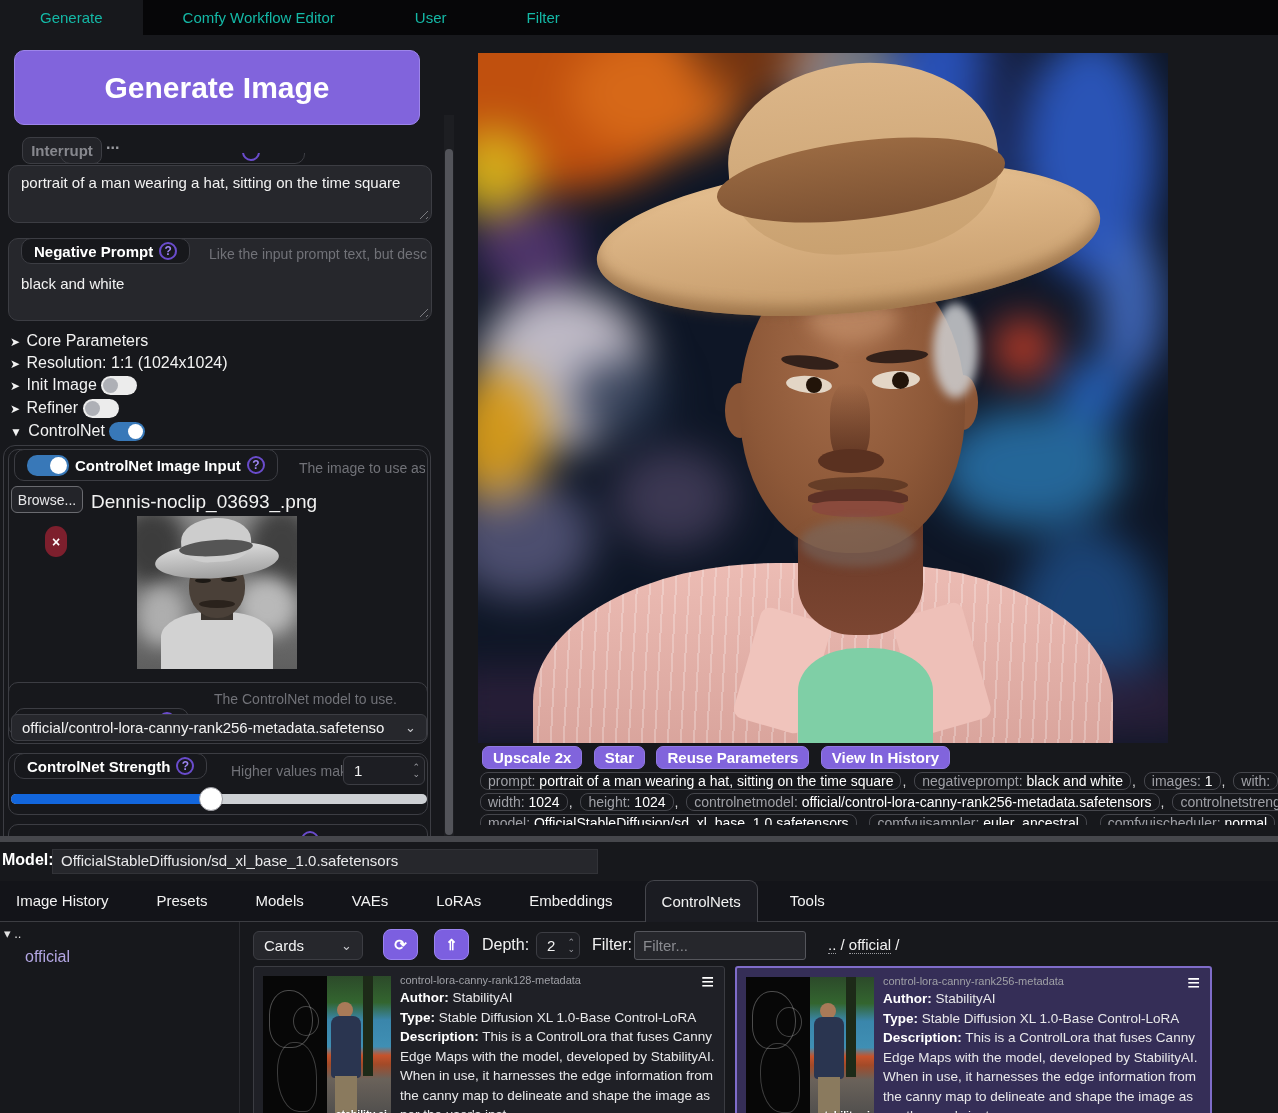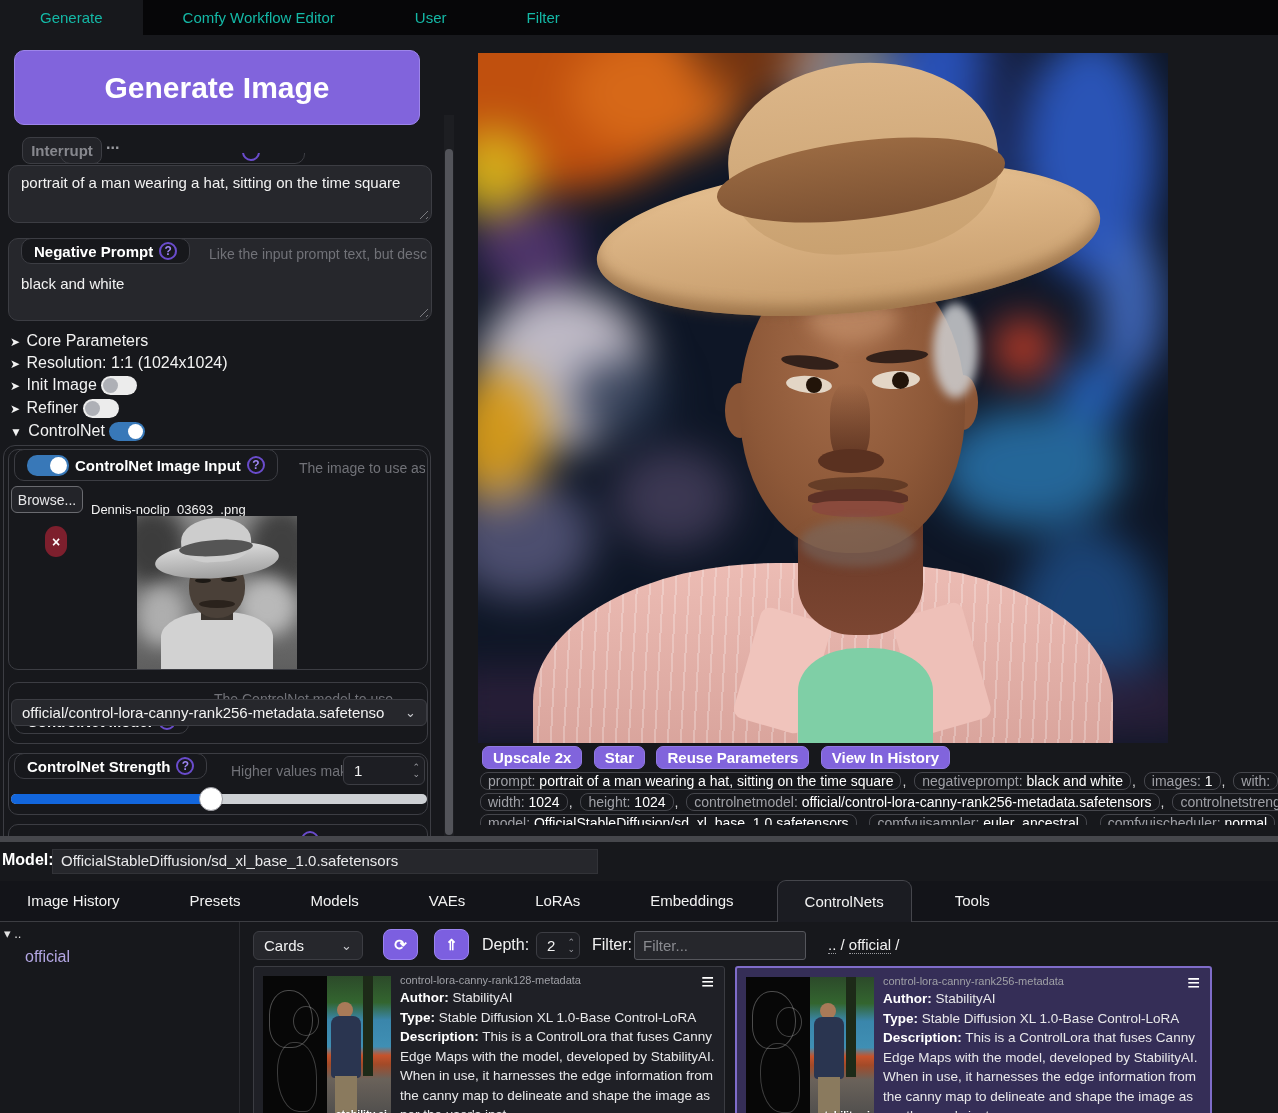--- a/index.html
+++ b/index.html
@@ -39,21 +39,21 @@
   .sliver .edge { position:absolute; left:0; top:-20px; width:245px; height:31px; border:1px solid #3c3d43; border-radius:10px; }
   .sliver .arc { position:absolute; left:182px; top:-10px; width:18px; height:18px; border:2px solid #6a4ccc; border-radius:50%; }
   .txtbox { position:absolute; background:#26272c; border:1px solid #3c3d43; border-radius:10px; }
   .txtbox textarea { position:absolute; inset:0; background:transparent; border:none; resize:none; outline:none;
                      color:#f2f2f2; font-size:15px; font-family:"Liberation Sans",sans-serif; padding:8px 12px; }
   .sect { position:absolute; left:10px; font-size:16px; color:#f2f2f2; white-space:nowrap; }
   .sect .arr { font-size:12px; margin-right:2px; }
   .cn-outer { position:absolute; left:3px; top:410px; width:428px; height:420px; border:1px solid #3c3d43; border-radius:12px; }
   .browse { position:absolute; left:2px; top:36px; width:72px; height:27px; background:#232429; border:1px solid #6a6b70;
             border-radius:6px; color:#e8e8ea; font-size:14px; display:flex; align-items:center; justify-content:center; }
-  .fname { position:absolute; left:82px; top:52px; font-size:13px; color:#f2f2f2; }
+  .fname { position:absolute; left:82px; top:41px; font-size:19px; color:#f2f2f2; }
   .xbtn { position:absolute; left:36px; top:76px; width:22px; height:31px; background:#7d1f2d; border-radius:11px;
           color:#fff; font-weight:bold; font-size:14px; display:flex; align-items:center; justify-content:center; }
   .selbox { position:absolute; background:#26272c; border:1px solid #3c3d43; border-radius:6px; color:#f2f2f2;
             font-size:15px; display:flex; align-items:center; padding:0 10px; }
   .selbox .chev { margin-left:auto; color:#c8c9cd; font-size:13px; }
   .numbox { position:absolute; background:#1d1e23; border:1px solid #3c3d43; border-radius:6px; color:#f2f2f2;
             font-size:15px; display:flex; align-items:center; padding:0 4px 0 10px; }
   .numbox .steps { margin-left:auto; display:flex; flex-direction:column; line-height:7px; font-size:9px; color:#9fa0a6; }
   .slider { position:absolute; left:2px; top:40px; width:416px; height:10px; background:#cdd0d4; border-radius:5px; }
   .slider .fill { position:absolute; left:0; top:0; height:10px; background:#1266dd; border-radius:5px 0 0 5px; }
@@ -78,21 +78,21 @@
   .comma { color:#d8d8da; margin-right:4px; }
   
   .divider { position:absolute; top:836px; left:0; width:1278px; height:6px; background:#46474c; }
   .modelbar { position:absolute; top:842px; left:0; width:1278px; height:39px; background:#17181c; }
   .modelbar .lbl { position:absolute; left:2px; top:9px; font-size:16px; font-weight:bold; }
   .modelbar .val { position:absolute; left:52px; top:7px; width:546px; height:25px; background:#26272c;
                    border:1px solid #323338; font-size:15px; color:#e8e8ea; padding:2px 8px; white-space:nowrap; overflow:hidden; }
   
   .tabbar { position:absolute; top:881px; left:0; width:1278px; height:41px; background:#131419;
             border-bottom:1px solid #3c3d42; display:flex; align-items:flex-end; }
-  .btab { padding:0 27px; margin-right:16px; line-height:40px; font-size:15px; color:#f2f2f2; }
+  .btab { padding:0 16px; margin-right:16px; line-height:40px; font-size:15px; color:#f2f2f2; }
   .btab.active { background:#1b1c22; border:1px solid #45464c; border-bottom:none; border-radius:9px 9px 0 0;
                  height:42px; line-height:42px; margin-bottom:-1px; }
   
   .browserpane { position:absolute; top:922px; left:0; width:1278px; height:191px; background:#17181c; }
   .treecol { position:absolute; left:0; top:0; width:240px; height:191px; border-right:1px solid #2a2b30; }
   .tree-root { position:absolute; left:4px; top:4px; font-size:13px; color:#e2e2e2; }
   .tree-folder { position:absolute; left:25px; top:26px; font-size:16px; color:#b3a6e3; }
   .tb-sel { position:absolute; left:253px; top:9px; width:110px; height:29px; }
   .iconbtn { position:absolute; top:7px; width:35px; height:31px; background:#7c5fe0; border:1px solid #9b84ef;
              border-radius:8px; color:#fff; font-weight:bold; font-size:15px; display:flex; align-items:center; justify-content:center; }
@@ -169,21 +169,21 @@
       <span class="sw off"><i></i></span>
     </div>
     <div class="sect" style="top:387px;">
       <span class="arr">▼</span>
       <span>ControlNet</span>
       <span class="sw on"><i></i></span>
     </div>
 
     <div class="cn-outer">
 
-      <div class="box" style="left:4px; top:3px; width:420px; height:221px;text-align:center;">
+      <div class="box" style="left:4px; top:3px; width:420px; height:287px;text-align:center;">
         <div class="chip" style="left:5px; top:-1px; height:32px;">
           <span class="sw on" style="width:42px; height:21px;">
               <i style="width:17px;height:17px;"></i>
             </span>
           <span>ControlNet Image Input</span>
           <span class="help">?</span>
         </div>
         <div class="hint" style="left:290px; top:10px; width:126px;">The image to use as</div>
         <div class="browse">Browse...</div>
         <div class="fname">Dennis-noclip_03693_.png</div>
@@ -205,21 +205,21 @@
           <div class="bw" style="left:42px;top:24px;width:74px;height:16px;background:#555;border-radius:50%;transform:rotate(-4deg);"></div>
         </div>
       </div>
 
       <div class="box" style="left:4px; top:236px; width:420px; height:62px;">
         <div class="chip" style="left:5px; top:-1px;margin-top:26px;">
           <span>ControlNet Model</span>
           <span class="help">?</span>
         </div>
         <div class="hint" style="left:205px; top:8px; width:210px;">The ControlNet model to use.</div>
-        <div class="selbox" style="left:2px; top:16px; width:416px; height:27px;">
+        <div class="selbox" style="left:2px; top:31px; width:416px; height:27px;">
           <span>official/control-lora-canny-rank256-metadata.safetenso</span>
           <span class="chev">⌄</span>
         </div>
       </div>
 
       <div class="box" style="left:4px; top:307px; width:420px; height:62px;">
         <div class="chip" style="left:5px; top:-1px;">
           <span>ControlNet Strength</span>
           <span class="help">?</span>
         </div>

